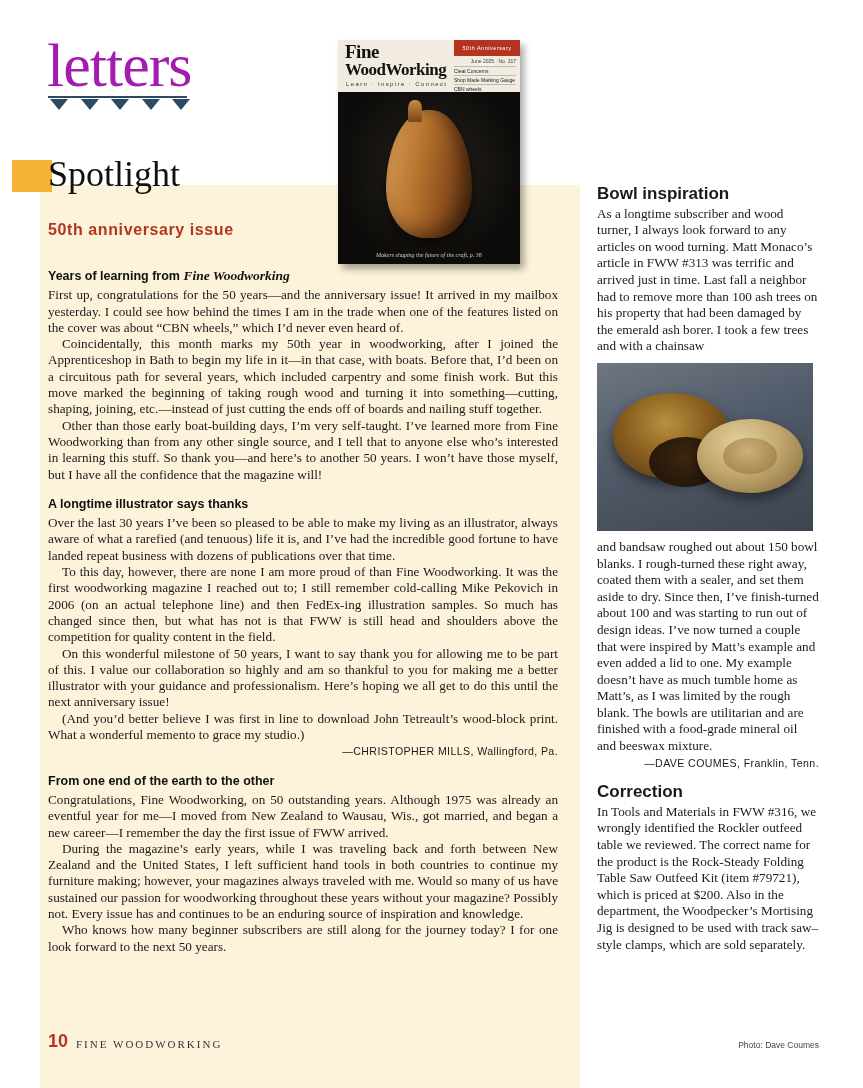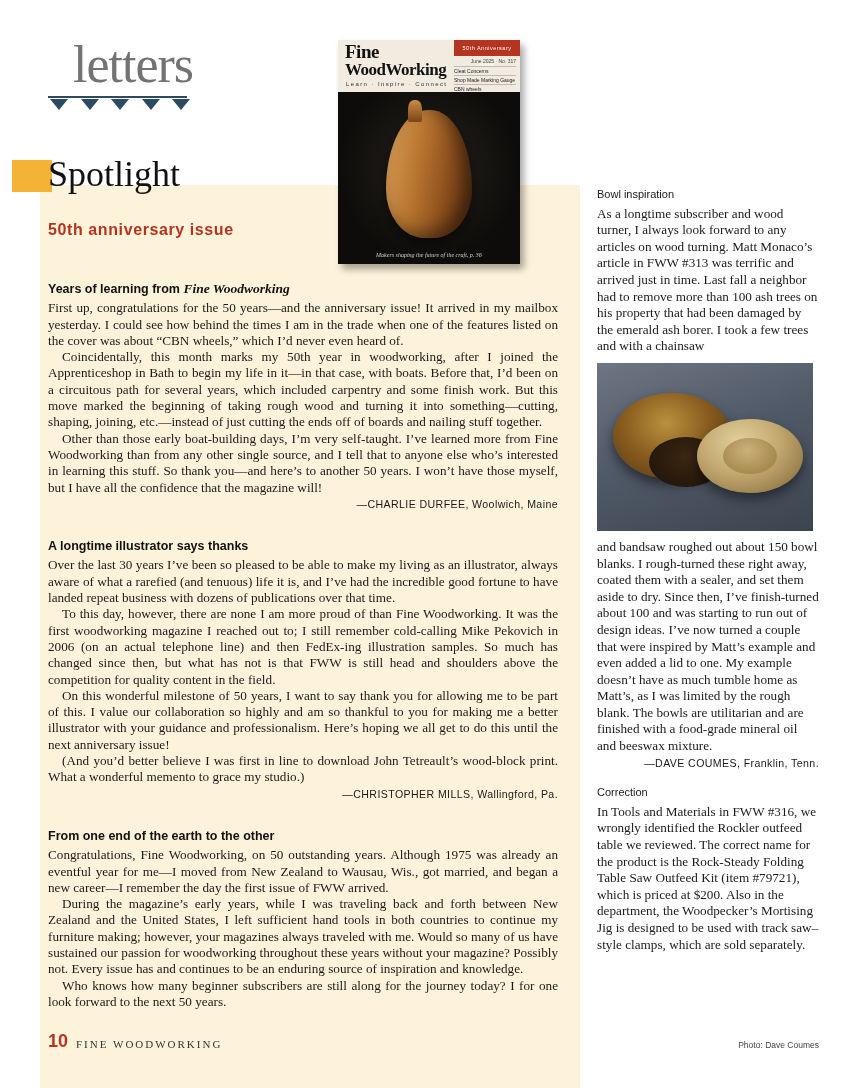--- a/index.html
+++ b/index.html
@@ -31,25 +31,24 @@
     height: 903px;
     background: #ffffff;
   }
 
   
   .letters-word {
     position: absolute;
     left: 47px;
     top: 36px;
     font-family: "Liberation Serif", serif;
-    font-size: 52px;
+    font-size: 62px;
     line-height: 58px;
-    color: #737373;
+    color: #a21caf;
     letter-spacing: -1px;
-    margin-left: 26px;
   }
   .letters-rule {
     position: absolute;
     left: 48px;
     top: 96px;
     width: 139px;
     height: 2px;
     background: #2d4a63;
   }
   .letters-tri-row {
@@ -195,21 +194,21 @@
     font-size: 13.2px;
     line-height: 16.3px;
     text-align: justify;
   }
   .col-left p { margin: 0; text-indent: 0; }
   .col-left p.ind { text-indent: 14px; }
   .sub-head {
     font-family: "Liberation Sans", sans-serif;
     font-weight: bold;
     font-size: 12.5px;
-    margin: 13px 0 3px 0;
+    margin: 0 0 3px 0;
     color: #111;
     text-align: left;
   }
   .sub-head em { font-family: "Liberation Serif", serif; font-style: italic; font-weight: bold; font-size: 13.5px;}
   .sig {
     font-family: "Liberation Sans", sans-serif;
     font-size: 10.6px;
     letter-spacing: 0.4px;
     text-align: right;
     margin: 3px 0 0 0;
@@ -221,22 +220,22 @@
     position: absolute;
     left: 597px;
     top: 186px;
     width: 222px;
     font-size: 13.2px;
     line-height: 16.6px;
   }
   .col-right p { margin: 0; }
   .r-head {
     font-family: "Liberation Sans", sans-serif;
-    font-weight: normal;
-    font-size: 11px;
+    font-weight: bold;
+    font-size: 17px;
     margin: 0 0 3px 0;
   }
   .bowl-photo {
     width: 216px;
     height: 168px;
     margin: 8px 0 8px 0;
     background: linear-gradient(160deg,#6e7683 0%,#515a68 45%,#3c444f 100%);
     position: relative;
     overflow: hidden;
   }
@@ -348,21 +347,20 @@
     <div class="cover-caption">Makers shaping the future of the craft, p. 36</div>
   </div>
 </div>
 
 <div class="col-left">
 
   <div class="sub-head"><span>Years of learning from </span><em>Fine Woodworking</em></div>
   <p>First up, congratulations for the 50 years—and the anniversary issue! It arrived in my mailbox yesterday. I could see how behind the times I am in the trade when one of the features listed on the cover was about “CBN wheels,” which I’d never even heard of.</p>
   <p class="ind">Coincidentally, this month marks my 50th year in woodworking, after I joined the Apprenticeshop in Bath to begin my life in it—in that case, with boats. Before that, I’d been on a circuitous path for several years, which included carpentry and some finish work. But this move marked the beginning of taking rough wood and turning it into something—cutting, shaping, joining, etc.—instead of just cutting the ends off of boards and nailing stuff together.</p>
   <p class="ind">Other than those early boat-building days, I’m very self-taught. I’ve learned more from Fine Woodworking than from any other single source, and I tell that to anyone else who’s interested in learning this stuff. So thank you—and here’s to another 50 years. I won’t have those myself, but I have all the confidence that the magazine will!</p>
-  <p class="sig">—CHARLIE DURFEE, Woolwich, Maine</p>
 
   <div class="gap"></div>
 
   <div class="sub-head">A longtime illustrator says thanks</div>
   <p>Over the last 30 years I’ve been so pleased to be able to make my living as an illustrator, always aware of what a rarefied (and tenuous) life it is, and I’ve had the incredible good fortune to have landed repeat business with dozens of publications over that time.</p>
   <p class="ind">To this day, however, there are none I am more proud of than Fine Woodworking. It was the first woodworking magazine I reached out to; I still remember cold-calling Mike Pekovich in 2006 (on an actual telephone line) and then FedEx-ing illustration samples. So much has changed since then, but what has not is that FWW is still head and shoulders above the competition for quality content in the field.</p>
   <p class="ind">On this wonderful milestone of 50 years, I want to say thank you for allowing me to be part of this. I value our collaboration so highly and am so thankful to you for making me a better illustrator with your guidance and professionalism. Here’s hoping we all get to do this until the next anniversary issue!</p>
   <p class="ind">(And you’d better believe I was first in line to download John Tetreault’s wood-block print. What a wonderful memento to grace my studio.)</p>
   <p class="sig">—CHRISTOPHER MILLS, Wallingford, Pa.</p>
 

